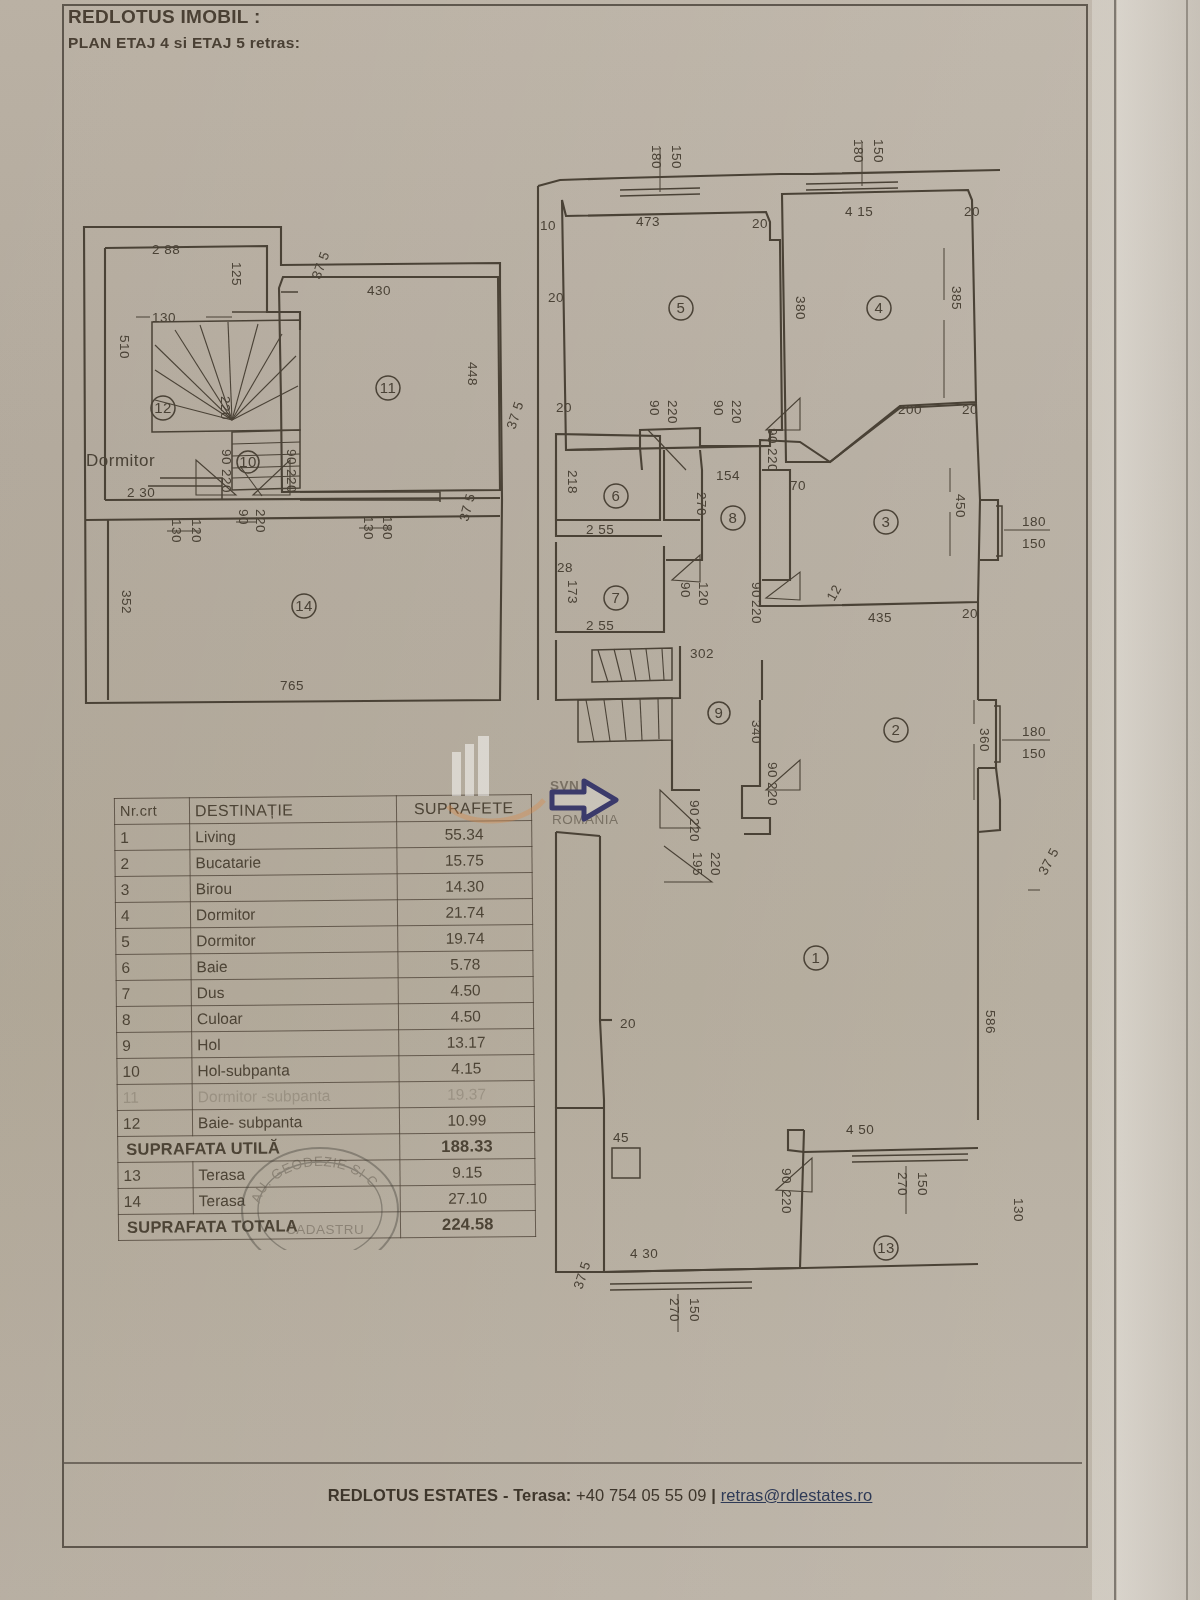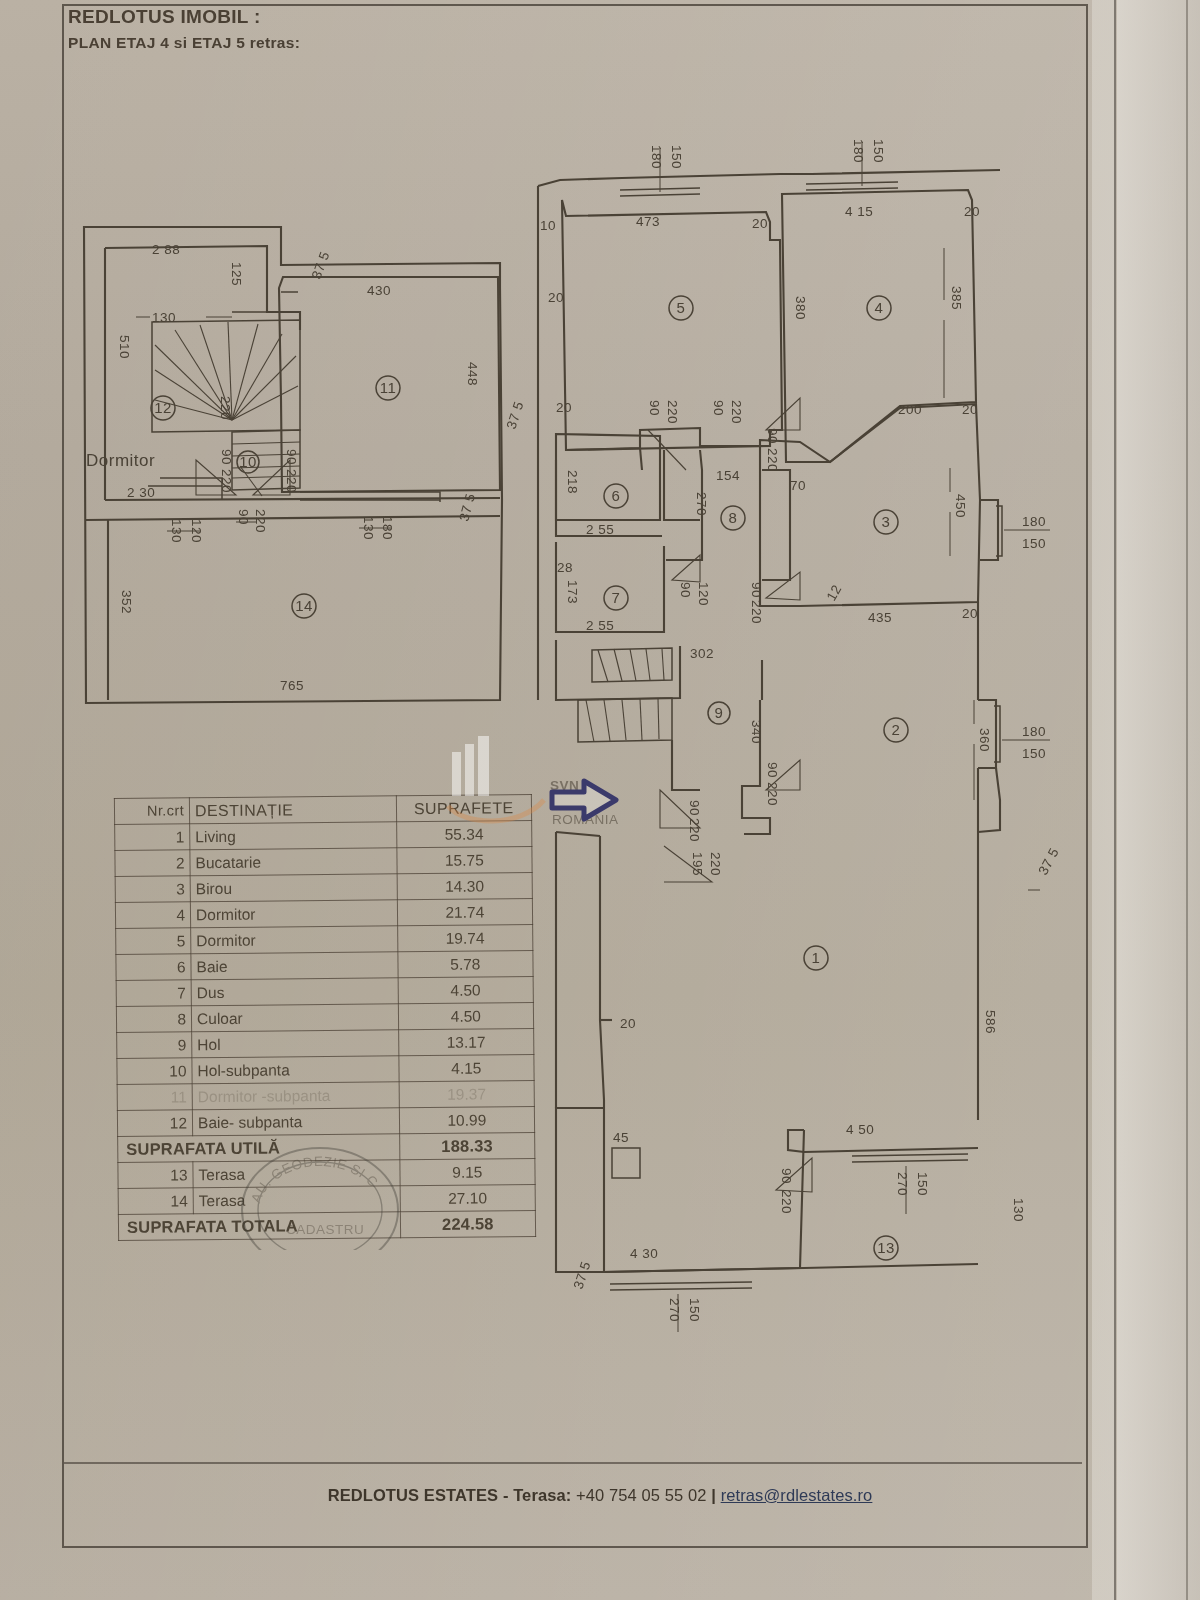--- a/index.html
+++ b/index.html
@@ -42,21 +42,21 @@
     position:absolute;left:116px;top:796px;width:418px;
     border-collapse:collapse;
     color:#4d4436;font-size:15.5px;
     transform:rotate(-0.55deg);
   }
   #legend td,#legend th{
     border:1px solid rgba(70,60,48,.72);
     padding:1px 5px;height:23px;line-height:23px;
     font-weight:normal;background:transparent;
   }
-  #legend .c-nr{width:68px;text-align:right;}
+  #legend .c-nr{width:68px;text-align:left;}
   #legend .c-dest{width:210px;text-align:left;}
   #legend .c-sup{width:128px;text-align:center;}
   #legend thead td{font-size:16px;letter-spacing:.4px;}
   #legend thead td.c-nr{font-size:14.5px;}
   #legend tr.sum td{font-weight:bold;letter-spacing:.2px;font-size:16.5px;}
   #legend tr.sum td.span{text-align:left;padding-left:8px;}
   #legend tr.faded td{opacity:.24;}
 
   
   #stamp{
@@ -494,16 +494,16 @@
 
 <div id="arrow">
   <svg width="72" height="48" viewBox="0 0 72 48" xmlns="http://www.w3.org/2000/svg">
     <path d="M4,16 L36,16 L36,5 L68,24 L36,43 L36,32 L4,32 Z" fill="#ffffff" fill-opacity="0.28" stroke="#3b3a6b" stroke-width="5" stroke-linejoin="round"></path>
   </svg>
 </div>
 
 <div id="footer-rule"></div>
 <div id="footer">
   <span>REDLOTUS ESTATES - Terasa:</span>
-  <span class="phone">+40 754 05 55 02</span>
+  <span class="phone">+40 754 05 55 09</span>
   <span>|</span>
   <span class="mail">retras@rdlestates.ro</span>
 </div>
 
 </body></html>

